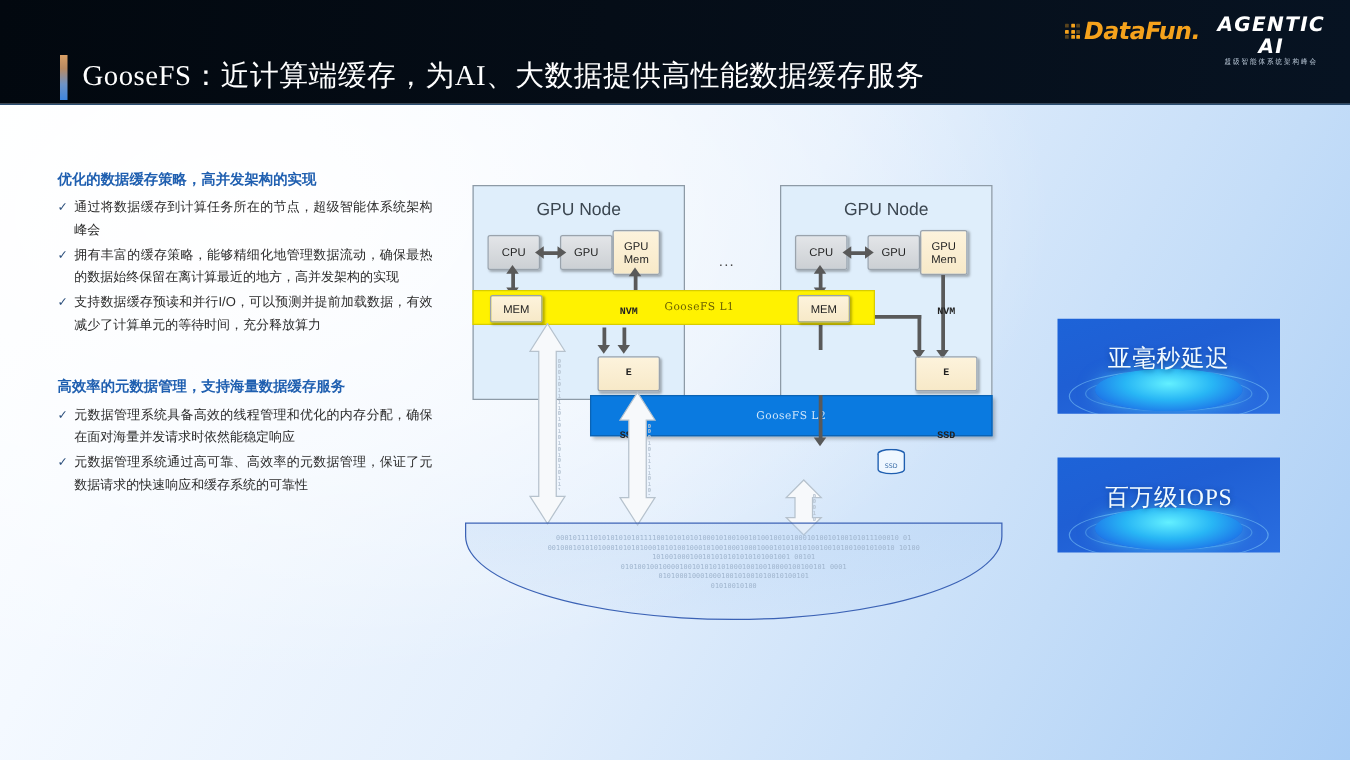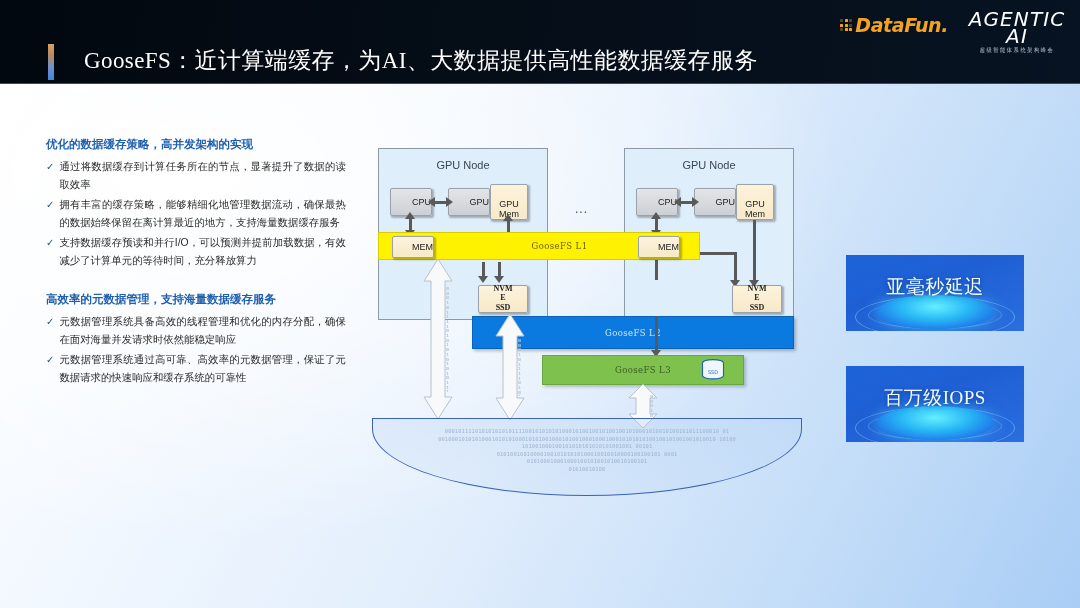--- a/index.html
+++ b/index.html
@@ -20,83 +20,83 @@
     position:absolute;left:0;top:0;width:1080px;height:84px;
     background:linear-gradient(95deg,#02080f 0%,#050d17 45%,#071322 100%);
     border-bottom:1px solid #2c4f73;
     box-sizing:border-box;
   }
   #accent-bar{
     position:absolute;left:48px;top:44px;width:6px;height:36px;
     background:linear-gradient(180deg,#d9a066 0%,#b98a62 30%,#6e93c6 65%,#3e86e0 100%);
   }
   #slide-title{
-    position:absolute;left:84px;top:43px;
+    position:absolute;left:66px;top:43px;
     color:#ffffff;font-size:23px;line-height:36px;letter-spacing:.4px;
     font-family:"Liberation Serif","DejaVu Serif",serif;
     white-space:nowrap;
   }
   
   #logo-datafun{
-    position:absolute;right:132px;top:14px;height:22px;
+    position:absolute;right:120px;top:14px;height:22px;
     display:flex;align-items:center;gap:3px;
   }
   #df-dots{display:grid;grid-template-columns:repeat(3,3px);grid-template-rows:repeat(3,3px);gap:1.5px;}
   #df-dots i{display:block;width:3px;height:3px;background:#f5a21c;border-radius:.5px;}
   #df-dots i.d{opacity:.35;}
   #df-word{
     color:#f5a21c;font-size:19px;font-weight:bold;font-style:italic;letter-spacing:-.4px;
     font-family:"DejaVu Sans",sans-serif;
   }
   
   #logo-agentic{position:absolute;right:14px;top:11px;width:98px;text-align:center;}
   #ag-main{
-    color:#ffffff;font-size:20px;font-weight:normal;letter-spacing:1.1px;
+    color:#ffffff;font-size:16px;font-weight:bold;letter-spacing:1.1px;
     font-style:italic;font-family:"DejaVu Sans",sans-serif;line-height:17px;
   }
   #ag-sub{
     color:#b9c7d6;font-size:5.2px;letter-spacing:1.6px;line-height:8px;margin-top:1px;
     transform:scaleY(1.15);
   }
 
   
   #left-col{position:absolute;left:46px;top:136px;width:300px;}
   .sec-head{
     color:#1f5fb0;font-size:11.5px;font-weight:bold;line-height:17px;margin-bottom:5px;
   }
-  .sec-head.second{margin-top:21px;}
+  .sec-head.second{margin-top:32px;}
   .bullet{
     display:flex;gap:5px;margin-bottom:2px;
   }
   .tick{color:#2c4f7c;font-size:10px;line-height:18px;flex:0 0 auto;}
   .btext{
     color:#2b2b2b;font-size:10.4px;line-height:18px;text-align:justify;
   }
 
   
   #diagram{position:absolute;left:372px;top:140px;width:430px;height:360px;}
 
   .node-box{
     position:absolute;box-sizing:border-box;
     background:#dfeefb;border:1px solid #8d9aa6;
   }
   .node-title{
     position:absolute;width:100%;top:10px;text-align:center;
-    color:#3b4650;font-size:11px;
+    color:#3b4650;font-size:14px;
   }
   .chip{
     position:absolute;box-sizing:border-box;
     border:1px solid #9aa3ac;border-radius:2px;
-    display:flex;align-items:center;justify-content:flex-end;
+    display:flex;align-items:center;justify-content:center;
     color:#222;font-size:9px;text-align:center;line-height:10px;
     box-shadow:1.5px 1.5px 2px rgba(0,0,0,.28);
   }
   .chip.gray{background:linear-gradient(180deg,#e3e5e8 0%,#ccd0d4 100%);}
   .chip.cream{background:linear-gradient(180deg,#fdf3dc 0%,#f7e9c8 100%);}
-  .chip.nvme{font-weight:bold;font-size:8px;line-height:9.5px;font-family:Liberation Serif, serif;}
+  .chip.nvme{font-weight:bold;font-size:8px;line-height:9.5px;font-family:Liberation Mono, monospace;gap:40px;}
 
   .layer{
     position:absolute;box-sizing:border-box;
     display:flex;align-items:center;justify-content:center;
     font-family:"DejaVu Serif",serif;font-size:8.5px;letter-spacing:.4px;
   }
   #layer-l1{background:#fff200;border:1px solid #d8cd00;color:#6a6000;padding-left:41px;}
   #layer-l2{background:#0a7ae0;border:1px solid #0b63b4;color:#cfe6fb;box-shadow:2px 2px 3px rgba(0,0,0,.25);margin-top:34px;}
   #layer-l3{background:#7ec14c;border:1px solid #6aa83f;color:#3c5b25;box-shadow:2px 2px 3px rgba(0,0,0,.22);}
 
@@ -204,25 +204,25 @@
       <div id="ag-sub">超级智能体系统架构峰会</div>
     </div>
   </div>
 
   <div id="left-col">
 
     <div class="sec-head">优化的数据缓存策略，高并发架构的实现</div>
 
     <div class="bullet">
       <span class="tick">✓</span>
-      <span class="btext">通过将数据缓存到计算任务所在的节点，显著提升了数据的读取效率</span>
-    </div>
-    <div class="bullet">
-      <span class="tick">✓</span>
-      <span class="btext">拥有丰富的缓存策略，能够精细化地管理数据流动，确保最热的数据始终保留在离计算最近的地方，支持海量数据缓存服务</span>
+      <span class="btext">通过将数据缓存到计算任务所在的节点，超级智能体系统架构峰会</span>
+    </div>
+    <div class="bullet">
+      <span class="tick">✓</span>
+      <span class="btext">拥有丰富的缓存策略，能够精细化地管理数据流动，确保最热的数据始终保留在离计算最近的地方，高并发架构的实现</span>
     </div>
     <div class="bullet">
       <span class="tick">✓</span>
       <span class="btext">支持数据缓存预读和并行I/O，可以预测并提前加载数据，有效减少了计算单元的等待时间，充分释放算力</span>
     </div>
 
     <div class="sec-head second">高效率的元数据管理，支持海量数据缓存服务</div>
 
     <div class="bullet">
       <span class="tick">✓</span>
@@ -320,23 +320,20 @@
     </div>
     <div class="chip cream nvme" style="left:360px;top:145px;width:50px;height:28px;flex-direction:column;">
       <span>NVM</span>
       <span>E</span>
       <span>SSD</span>
     </div>
 
     <div class="dk" style="left:283px;top:176px;width:3px;height:36px;"></div>
     <div class="dkhead down" style="left:279px;top:210px;"></div>
 
-    <div class="layer" id="layer-l3" style="left:170px;top:215px;width:202px;height:30px;">
-      <span>GooseFS  L3</span>
-    </div>
     <div id="ssd-cyl" style="left:328px;top:219px;">
       <svg width="26" height="21" viewBox="0 0 26 21">
         <ellipse cx="13" cy="4" rx="10.5" ry="3.4" fill="#eef7ff" stroke="#1f5fb0" stroke-width="1.1"></ellipse>
         <path d="M2.5 4 V16.5 a10.5 3.4 0 0 0 21 0 V4" fill="#eef7ff" stroke="#1f5fb0" stroke-width="1.1"></path>
         <text x="13" y="15" text-anchor="middle" font-size="5" fill="#3b6ea8" font-family="DejaVu Sans, sans-serif">SSD</text>
       </svg>
     </div>
 
     <div class="warrow" style="left:50px;top:118px;">
       <svg width="32" height="162" viewBox="0 0 32 162">

